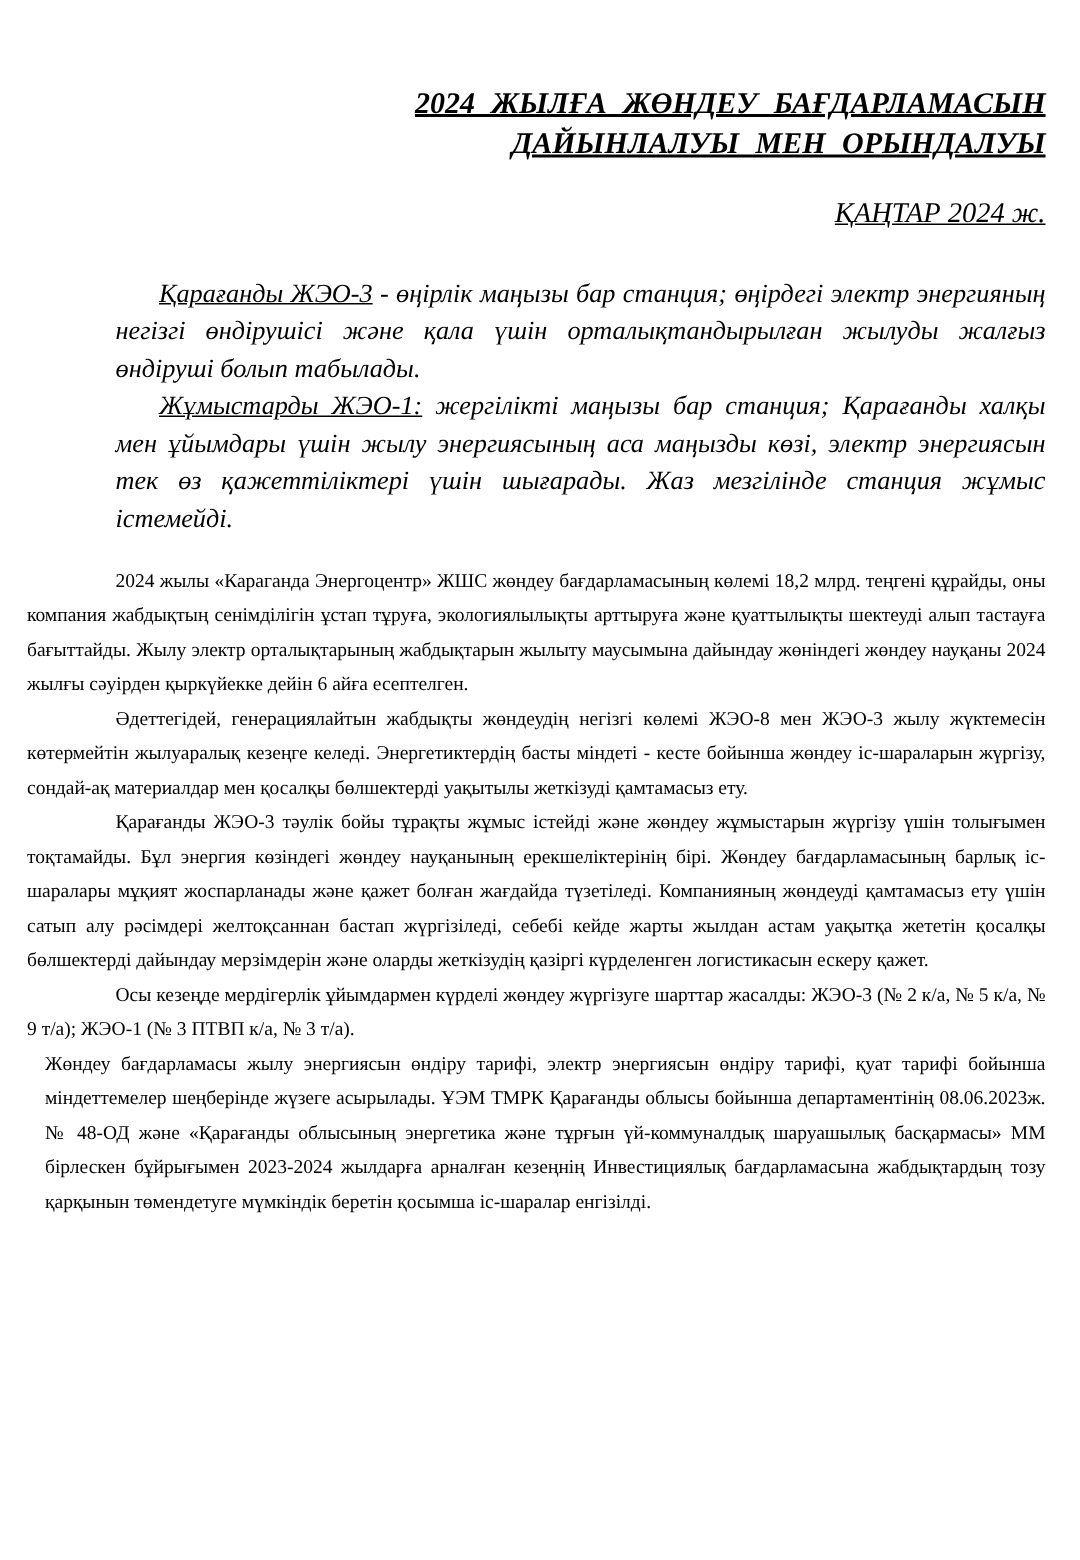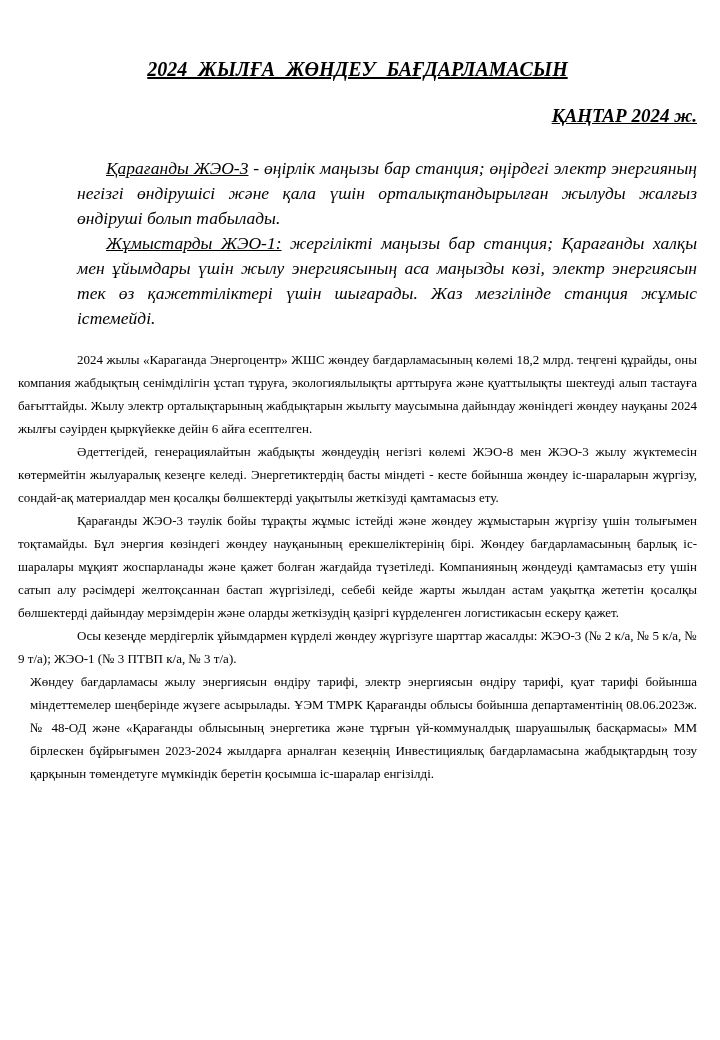--- a/index.html
+++ b/index.html
@@ -11,37 +11,37 @@
     box-sizing: border-box;
     width: 720px; height: 1040px;
     background: #ffffff;
     color: #000000;
     font-family: "Liberation Serif", "DejaVu Serif", serif;
     padding: 56px 23px 0 18px;
     overflow: hidden;
   }
   .title {
     margin: 0;
-    text-align: center;
+    text-align: right;
     font-size: 20px;
     line-height: 27px;
     font-weight: bold;
     font-style: italic;
     word-spacing: 6px;
   }
   .title-line {
     display: block;
     text-decoration: underline;
   }
   .date-line {
     margin-top: 21px;
     text-align: right;
     font-size: 19px;
     line-height: 24px;
-    font-weight: bold;
+    font-weight: normal;
     font-style: italic;
   }
   .date-line .u { text-decoration: underline; }
   .intro {
     margin: 28px 0 0 59px;
     font-style: italic;
     font-size: 17.5px;
     line-height: 25px;
     text-align: justify;
   }
@@ -56,20 +56,21 @@
   .content p { margin: 0; text-indent: 59px; }
   .content p.no-indent { text-indent: 0; margin-left: 12px; }
 </style>
 </head>
 <body>
 
 <div class="page">
 
   <h1 class="title">
     <span class="title-line">2024 ЖЫЛҒА ЖӨНДЕУ БАҒДАРЛАМАСЫН</span>
+    <span class="title-line">ДАЙЫНЛАЛУЫ МЕН ОРЫНДАЛУЫ</span>
   </h1>
 
   <div class="date-line">
     <span class="u">ҚАҢТАР 2024 ж.</span>
   </div>
 
   <section class="intro">
     <p>
       <span class="lead">Қарағанды ЖЭО-3</span><span> - өңірлік маңызы бар станция; өңірдегі электр энергияның негізгі өндірушісі және қала үшін орталықтандырылған жылуды жалғыз өндіруші болып табылады.</span>
     </p>

